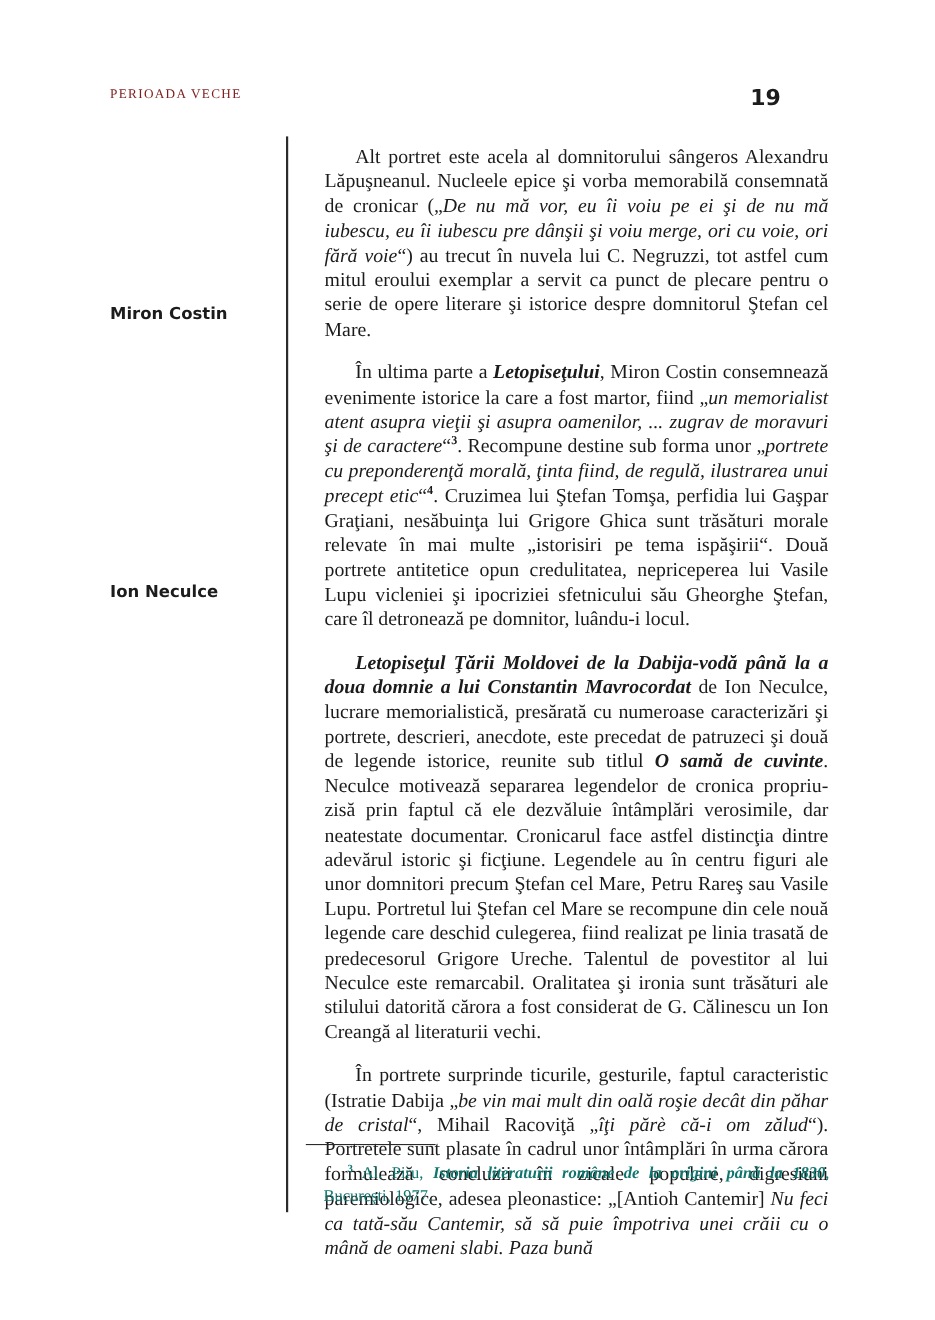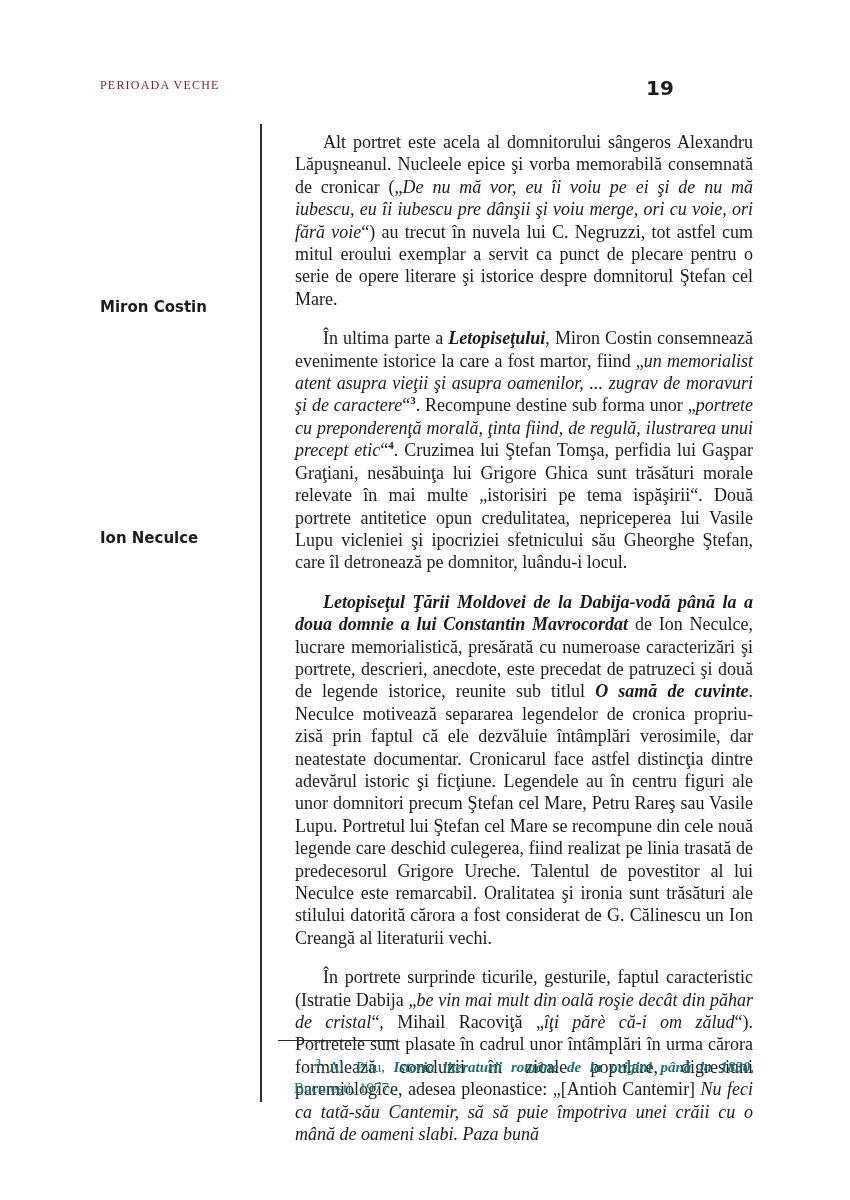--- a/index.html
+++ b/index.html
@@ -15,38 +15,38 @@
 
   
   .header-title {
     position: absolute; left: 100px; top: 78px;
     font-size: 12px; letter-spacing: 1.2px;
     font-family: "Liberation Serif", serif;
     color: #7f1d1d;
   }
   .page-number {
     position: absolute; left: 646px; top: 76px; width: 100px;
-    text-align: left;
+    text-align: center;
     font-family: "DejaVu Sans", "Liberation Sans", sans-serif;
     font-weight: 700; font-size: 20px; color: #1c1c1c;
   }
 
   
   .vrule {
     position: absolute; left: 260px; top: 124px;
     width: 2px; height: 978px; background: #2b2b2b;
   }
 
   
   .margin-label {
     position: absolute; left: 100px;
     font-family: "DejaVu Sans", "Liberation Sans", sans-serif;
     font-weight: 700; font-size: 15px; color: #1c1c1c;
   }
-  .label-1 { top: 298px; }
+  .label-1 { top: 276px; }
   .label-2 { top: 529px; text-align: right; }
 
   
   .text-column {
     position: absolute; left: 278px; top: 114px; width: 492px;
   }
   .body-par {
     margin: 17px; padding: 0;
     font-size: 18px; line-height: 22.4px;
     text-align: justify; text-indent: 28px;

